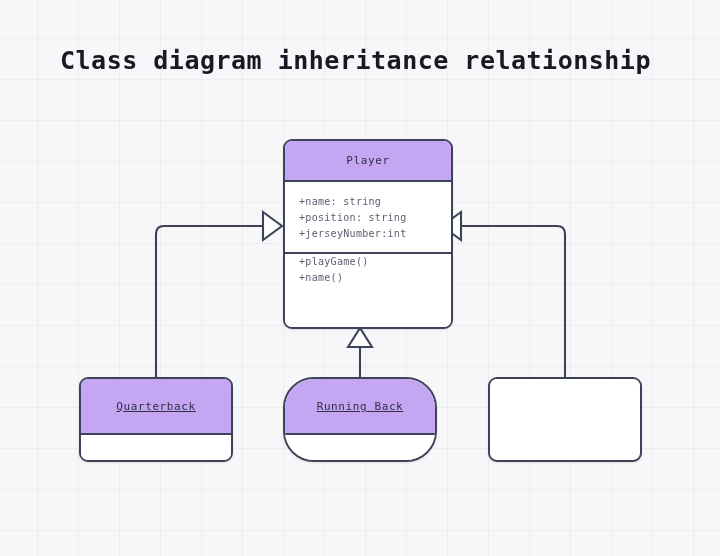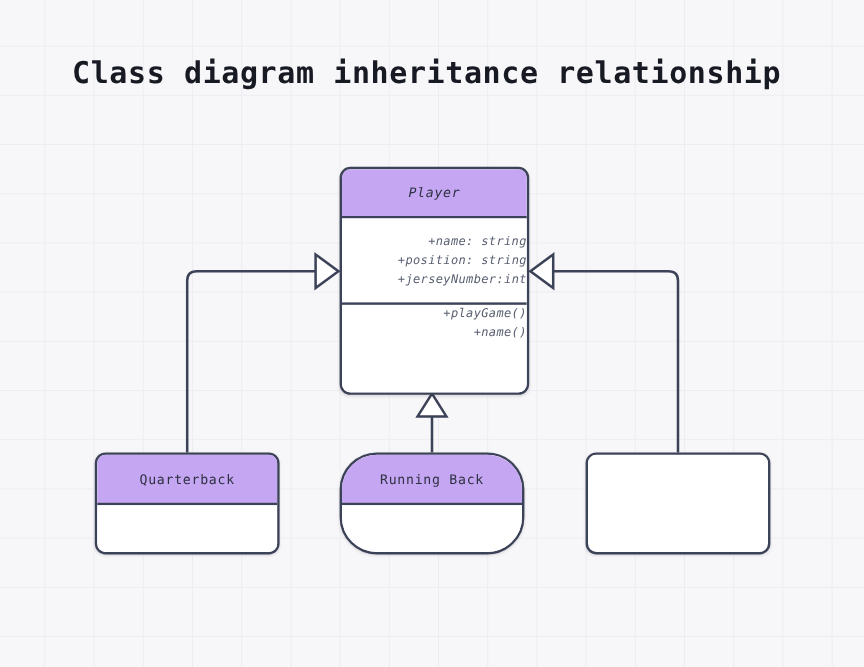--- a/index.html
+++ b/index.html
@@ -19,21 +19,20 @@
     position: relative;
     width: 720px;
     height: 556px;
     background-color: #f7f7f9;
     background-image:
       linear-gradient(to right, #ededf1 1px, transparent 1px),
       linear-gradient(to bottom, #ededf1 1px, transparent 1px);
     background-size: 41px 41px;
     background-position: -4px -3px;
     overflow: hidden;
-    text-align: right;
   }
 
   
   #diagram-title {
     position: absolute;
     left: 60px;
     top: 46px;
     font-family: "DejaVu Sans Mono", "Liberation Mono", monospace;
     font-size: 25px;
     font-weight: bold;
@@ -100,28 +99,28 @@
     line-height: 16px;
     letter-spacing: 0.3px;
     color: #5a6072;
     white-space: nowrap;
   }
   .uml-section.empty {
     padding: 0;
   }
 
   
-  #class-player { left: 283px; top: 139px; width: 158px; height: 190px; font-style: italic; }
+  #class-player { left: 283px; top: 139px; width: 170px; height: 190px; }
   #class-player .uml-header { height: 41px; }
   #class-player .sec-attrs { height: 70px; }
   #class-player .sec-methods { height: 75px; padding-top: 0; }
 
   
   .uml-sub { top: 377px; width: 154px; height: 85px; }
-  .uml-sub .uml-header { height: 42px; }
+  .uml-sub .uml-header { height: 56px; text-decoration: underline; }
   .uml-sub .sec-body { height: 39px; }
   #class-quarterback { left: 79px; }
   #class-runningback { left: 283px; border-radius: 31px; }
   #class-lefttackle  { left: 488px; }
 </style>
 </head>
 <body>
 
 <div id="canvas">
 

